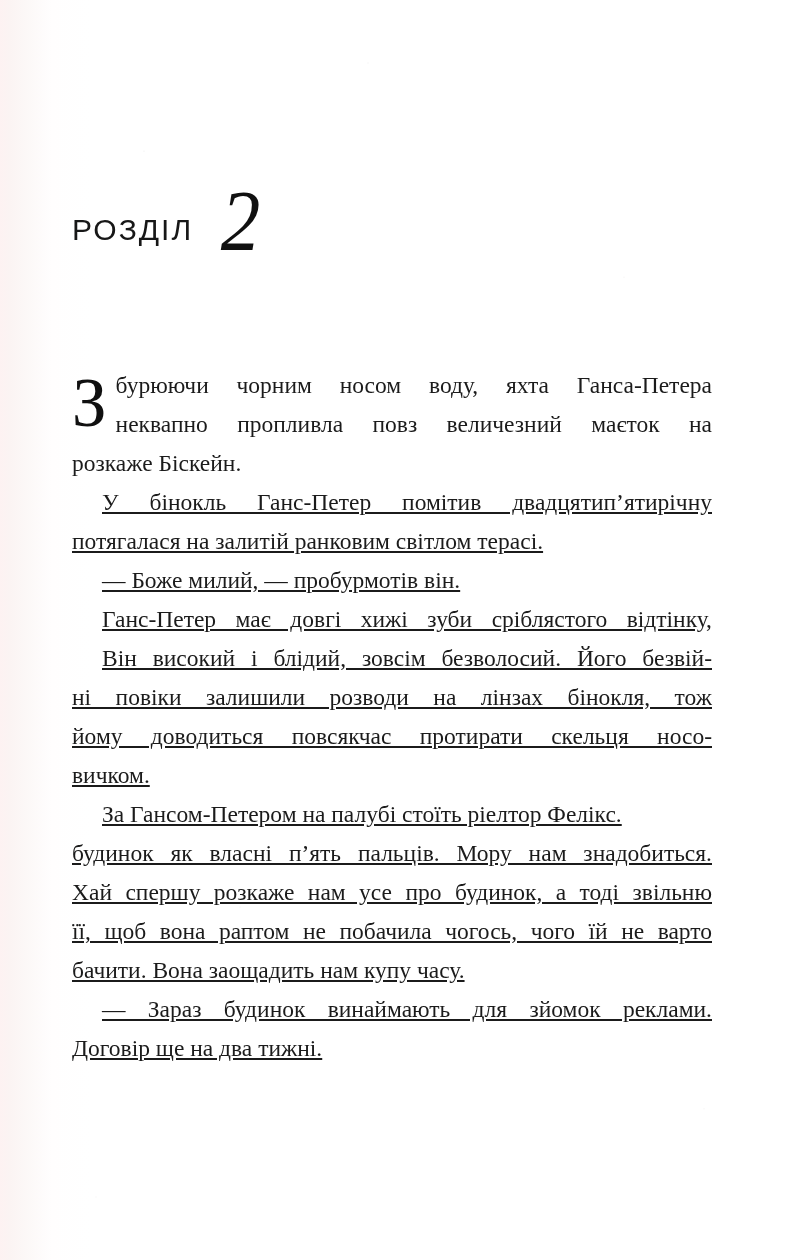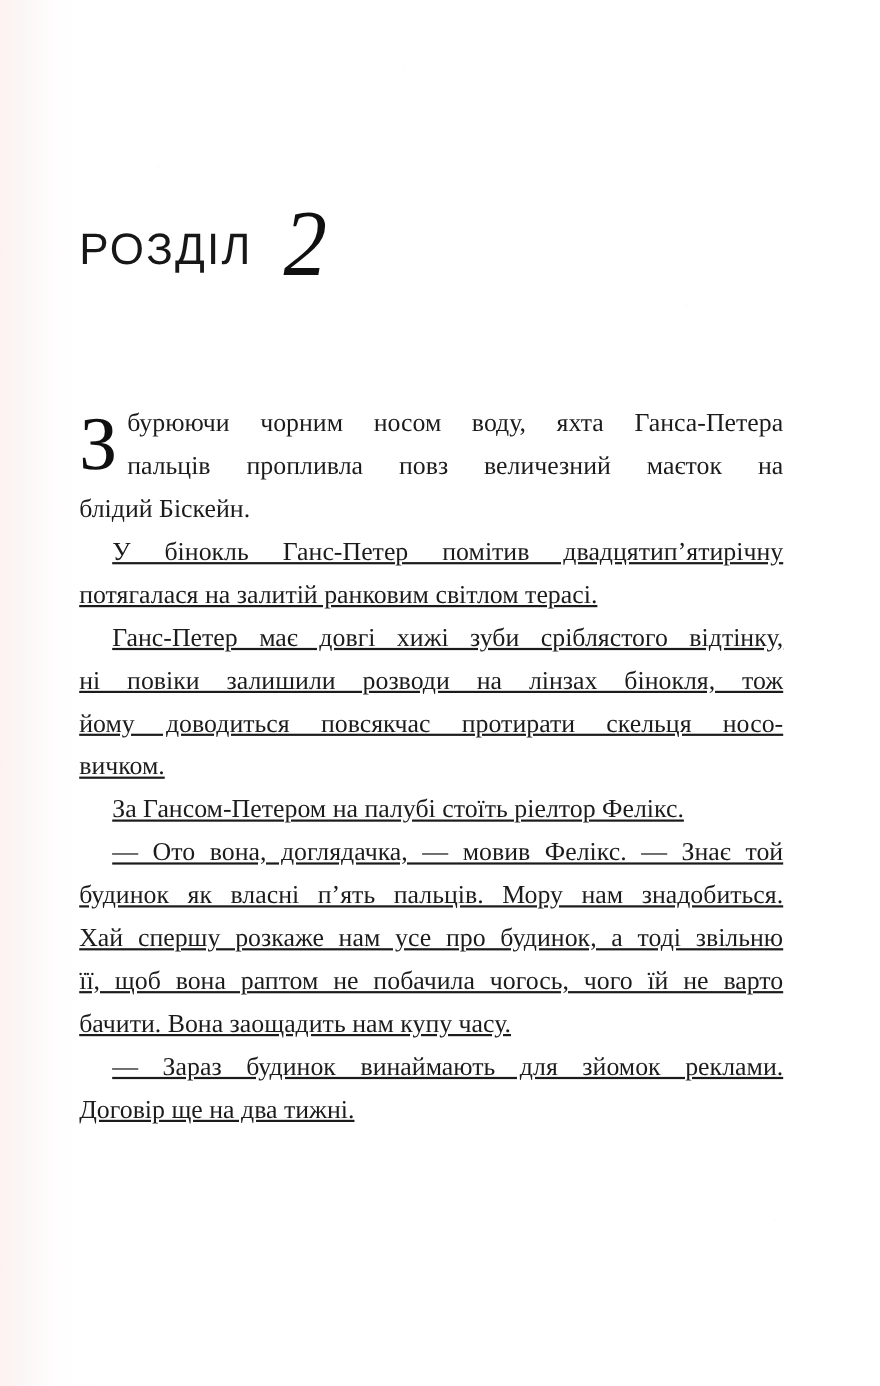--- a/index.html
+++ b/index.html
@@ -52,21 +52,21 @@
     position: absolute;
     left: 72px;
     top: 168px;
     display: flex;
     align-items: baseline;
     gap: 26px;
     white-space: nowrap;
   }
   .chapter-word {
     font-family: "Liberation Sans", "DejaVu Sans", sans-serif;
-    font-size: 40px;
+    font-size: 30px;
     font-weight: 400;
     letter-spacing: 2.0px;
     color: #171717;
     line-height: 1;
   }
   .chapter-number {
     font-family: "Liberation Serif", "DejaVu Serif", serif;
     font-size: 86px;
     font-weight: 400;
     font-style: italic;
@@ -144,46 +144,49 @@
   <div class="chapter-heading">
     <span class="chapter-word">РОЗДІЛ</span>
     <span class="chapter-number">2</span>
   </div>
 
   <div class="body-text">
 
     <p class="dropcap-para">
       <span class="dropcap">З</span>
         <span class="ln dropline">бурюючи чорним носом воду, яхта Ганса-Петера</span>
-        <span class="ln dropline">пальців пропливла повз величезний маєток на</span>
-        <span class="ln last">блідий Біскейн.</span>
+        <span class="ln dropline">неквапно пропливла повз величезний маєток на</span>
+        <span class="ln last">розкаже Біскейн.</span>
     </p>
 
     <p class="no-indent">
       <span class="ln indent">У бінокль Ганс-Петер помітив двадцятип’ятирічну</span>
       <span class="ln last">потягалася на залитій ранковим світлом терасі.</span>
     </p>
 
+    <p class="no-indent">
+      <span class="ln last indent">— Боже милий, — пробурмотів він.</span>
+    </p>
 
     <p class="no-indent">
       <span class="ln indent">Ганс-Петер має довгі хижі зуби сріблястого відтінку,</span>
     </p>
 
     <p class="no-indent">
+      <span class="ln indent">Він високий і блідий, зовсім безволосий. Його безвій-</span>
       <span class="ln">ні повіки залишили розводи на лінзах бінокля, тож</span>
       <span class="ln">йому доводиться повсякчас протирати скельця носо-</span>
       <span class="ln last">вичком.</span>
     </p>
 
     <p class="no-indent">
       <span class="ln last indent">За Гансом-Петером на палубі стоїть ріелтор Фелікс.</span>
     </p>
 
     <p class="no-indent">
-      <span class="ln indent">— Ото вона, доглядачка, — мовив Фелікс. — Знає той</span>
       <span class="ln">будинок як власні п’ять пальців. Мору нам знадобиться.</span>
       <span class="ln">Хай спершу розкаже нам усе про будинок, а тоді звільню</span>
       <span class="ln">її, щоб вона раптом не побачила чогось, чого їй не варто</span>
       <span class="ln last">бачити. Вона заощадить нам купу часу.</span>
     </p>
 
 
     <p class="no-indent">
       <span class="ln indent">— Зараз будинок винаймають для зйомок реклами.</span>
       <span class="ln last">Договір ще на два тижні.</span>

